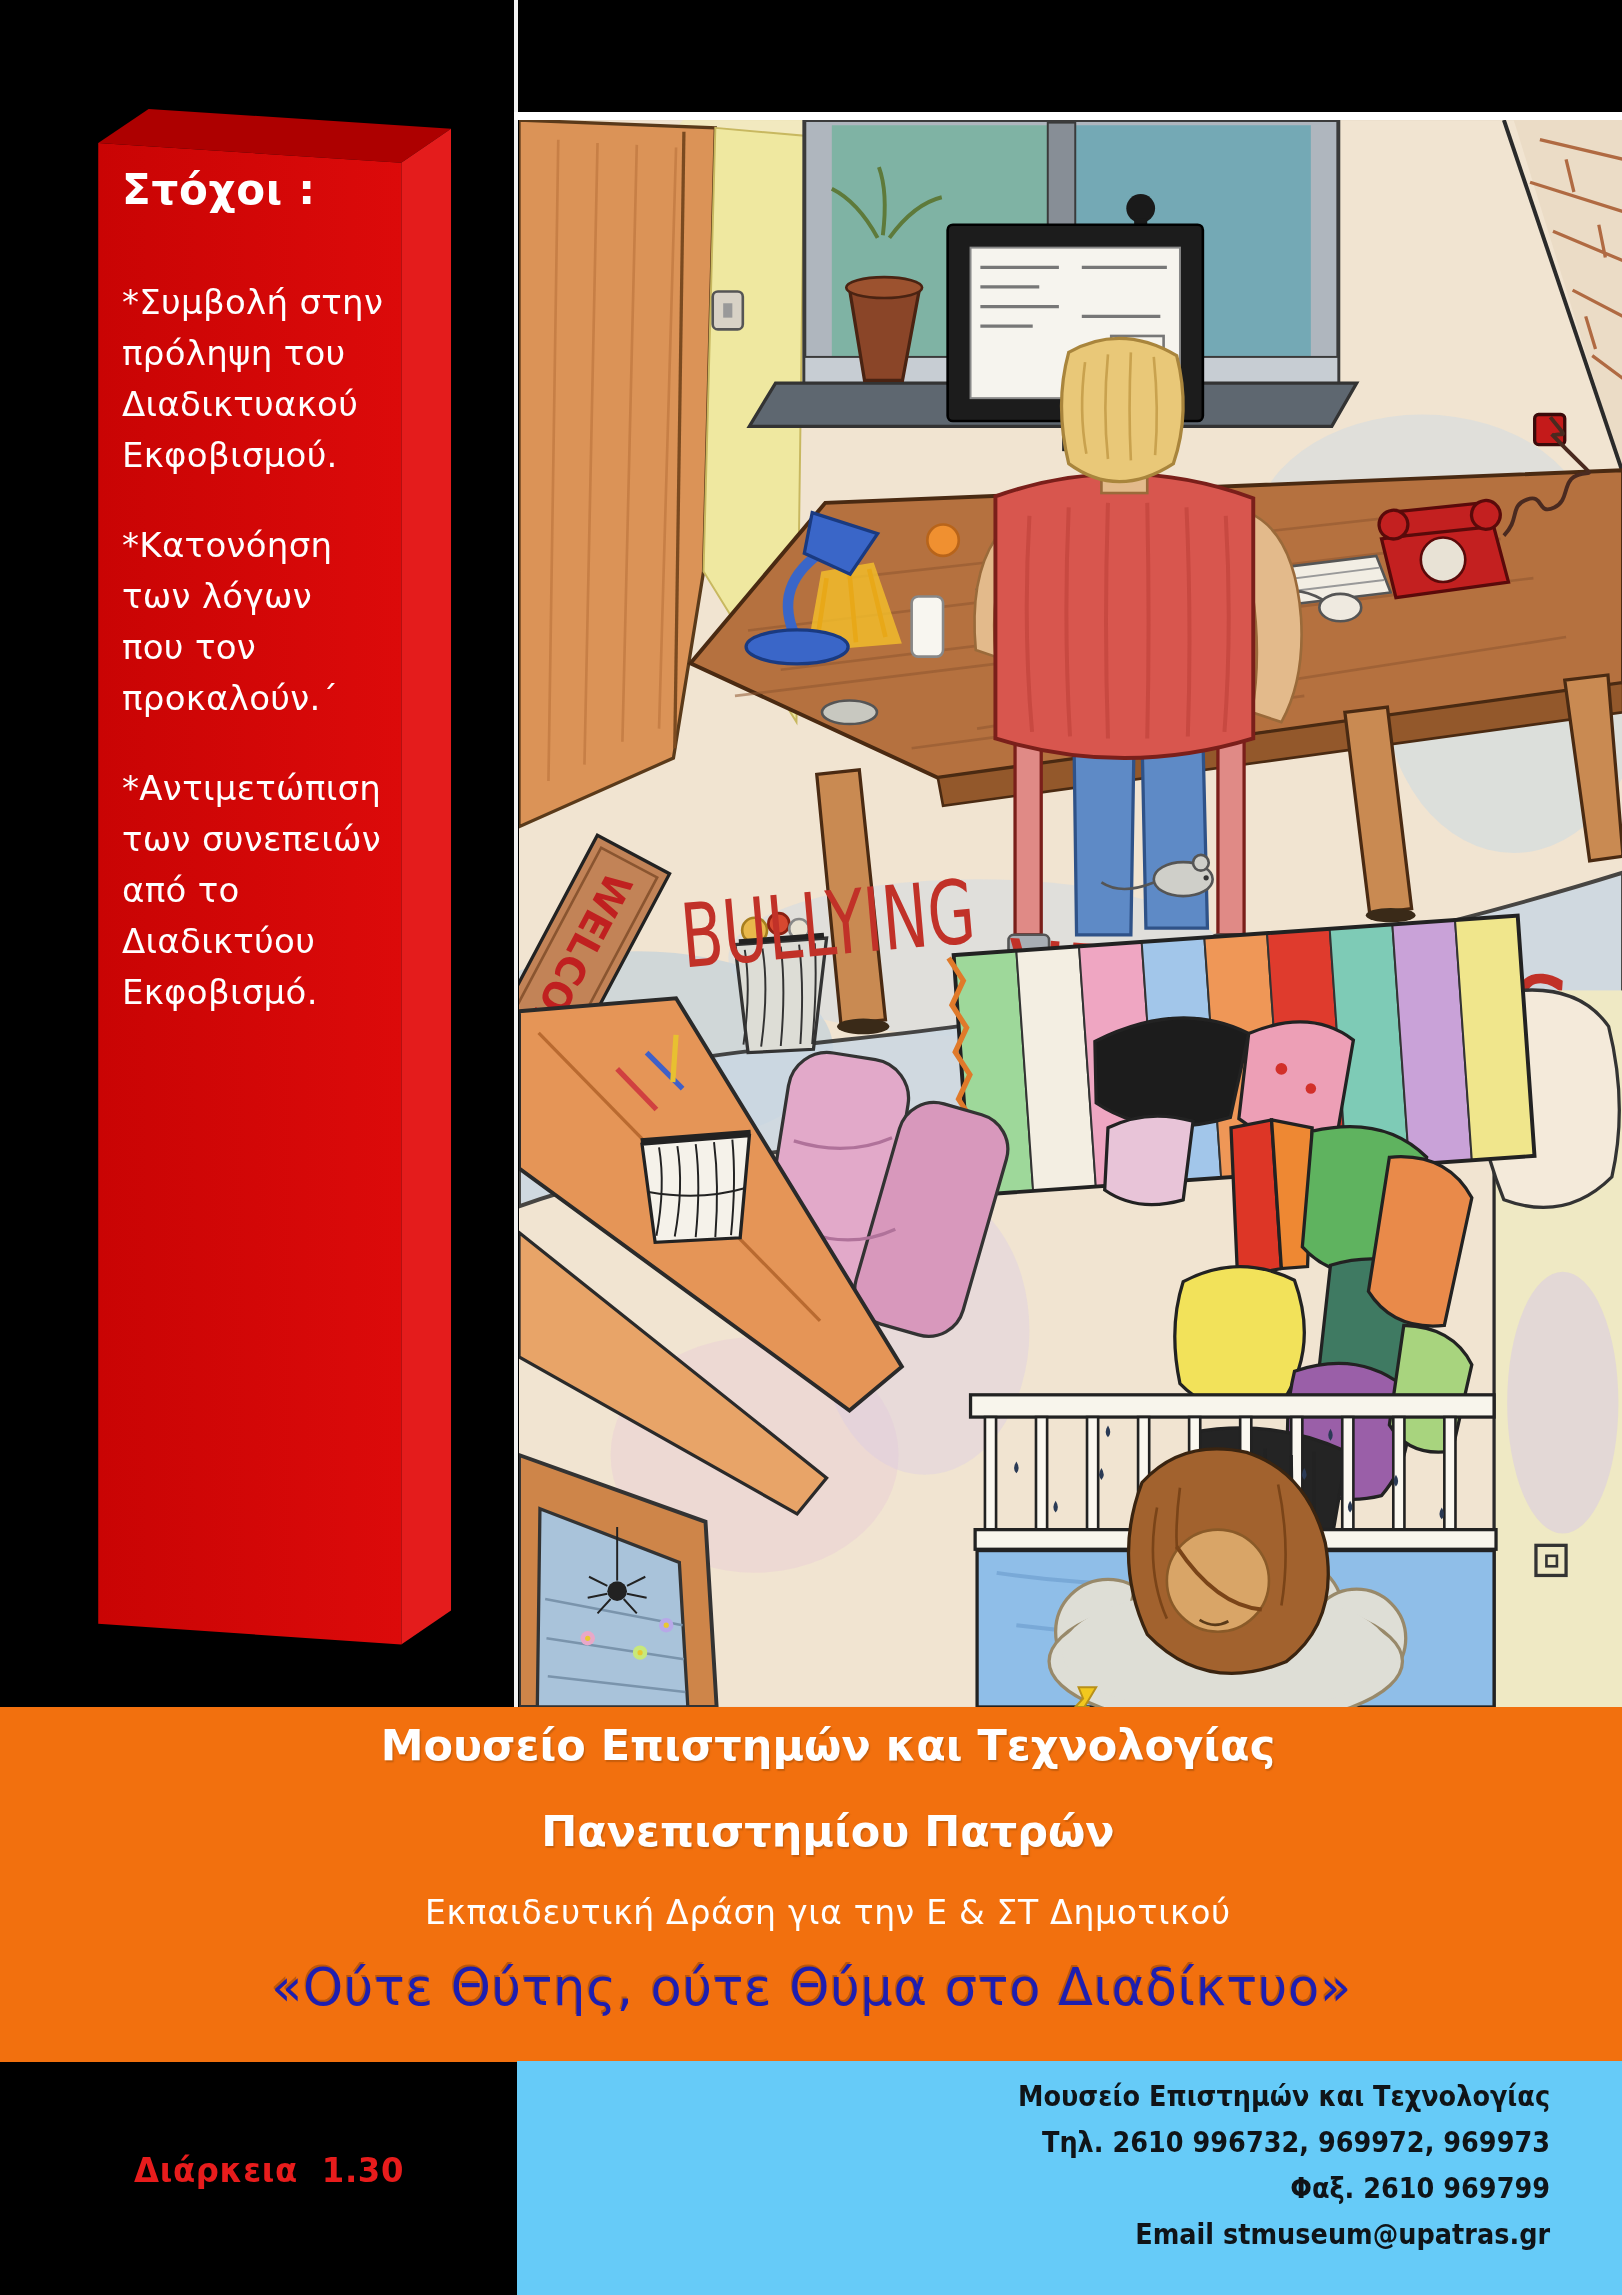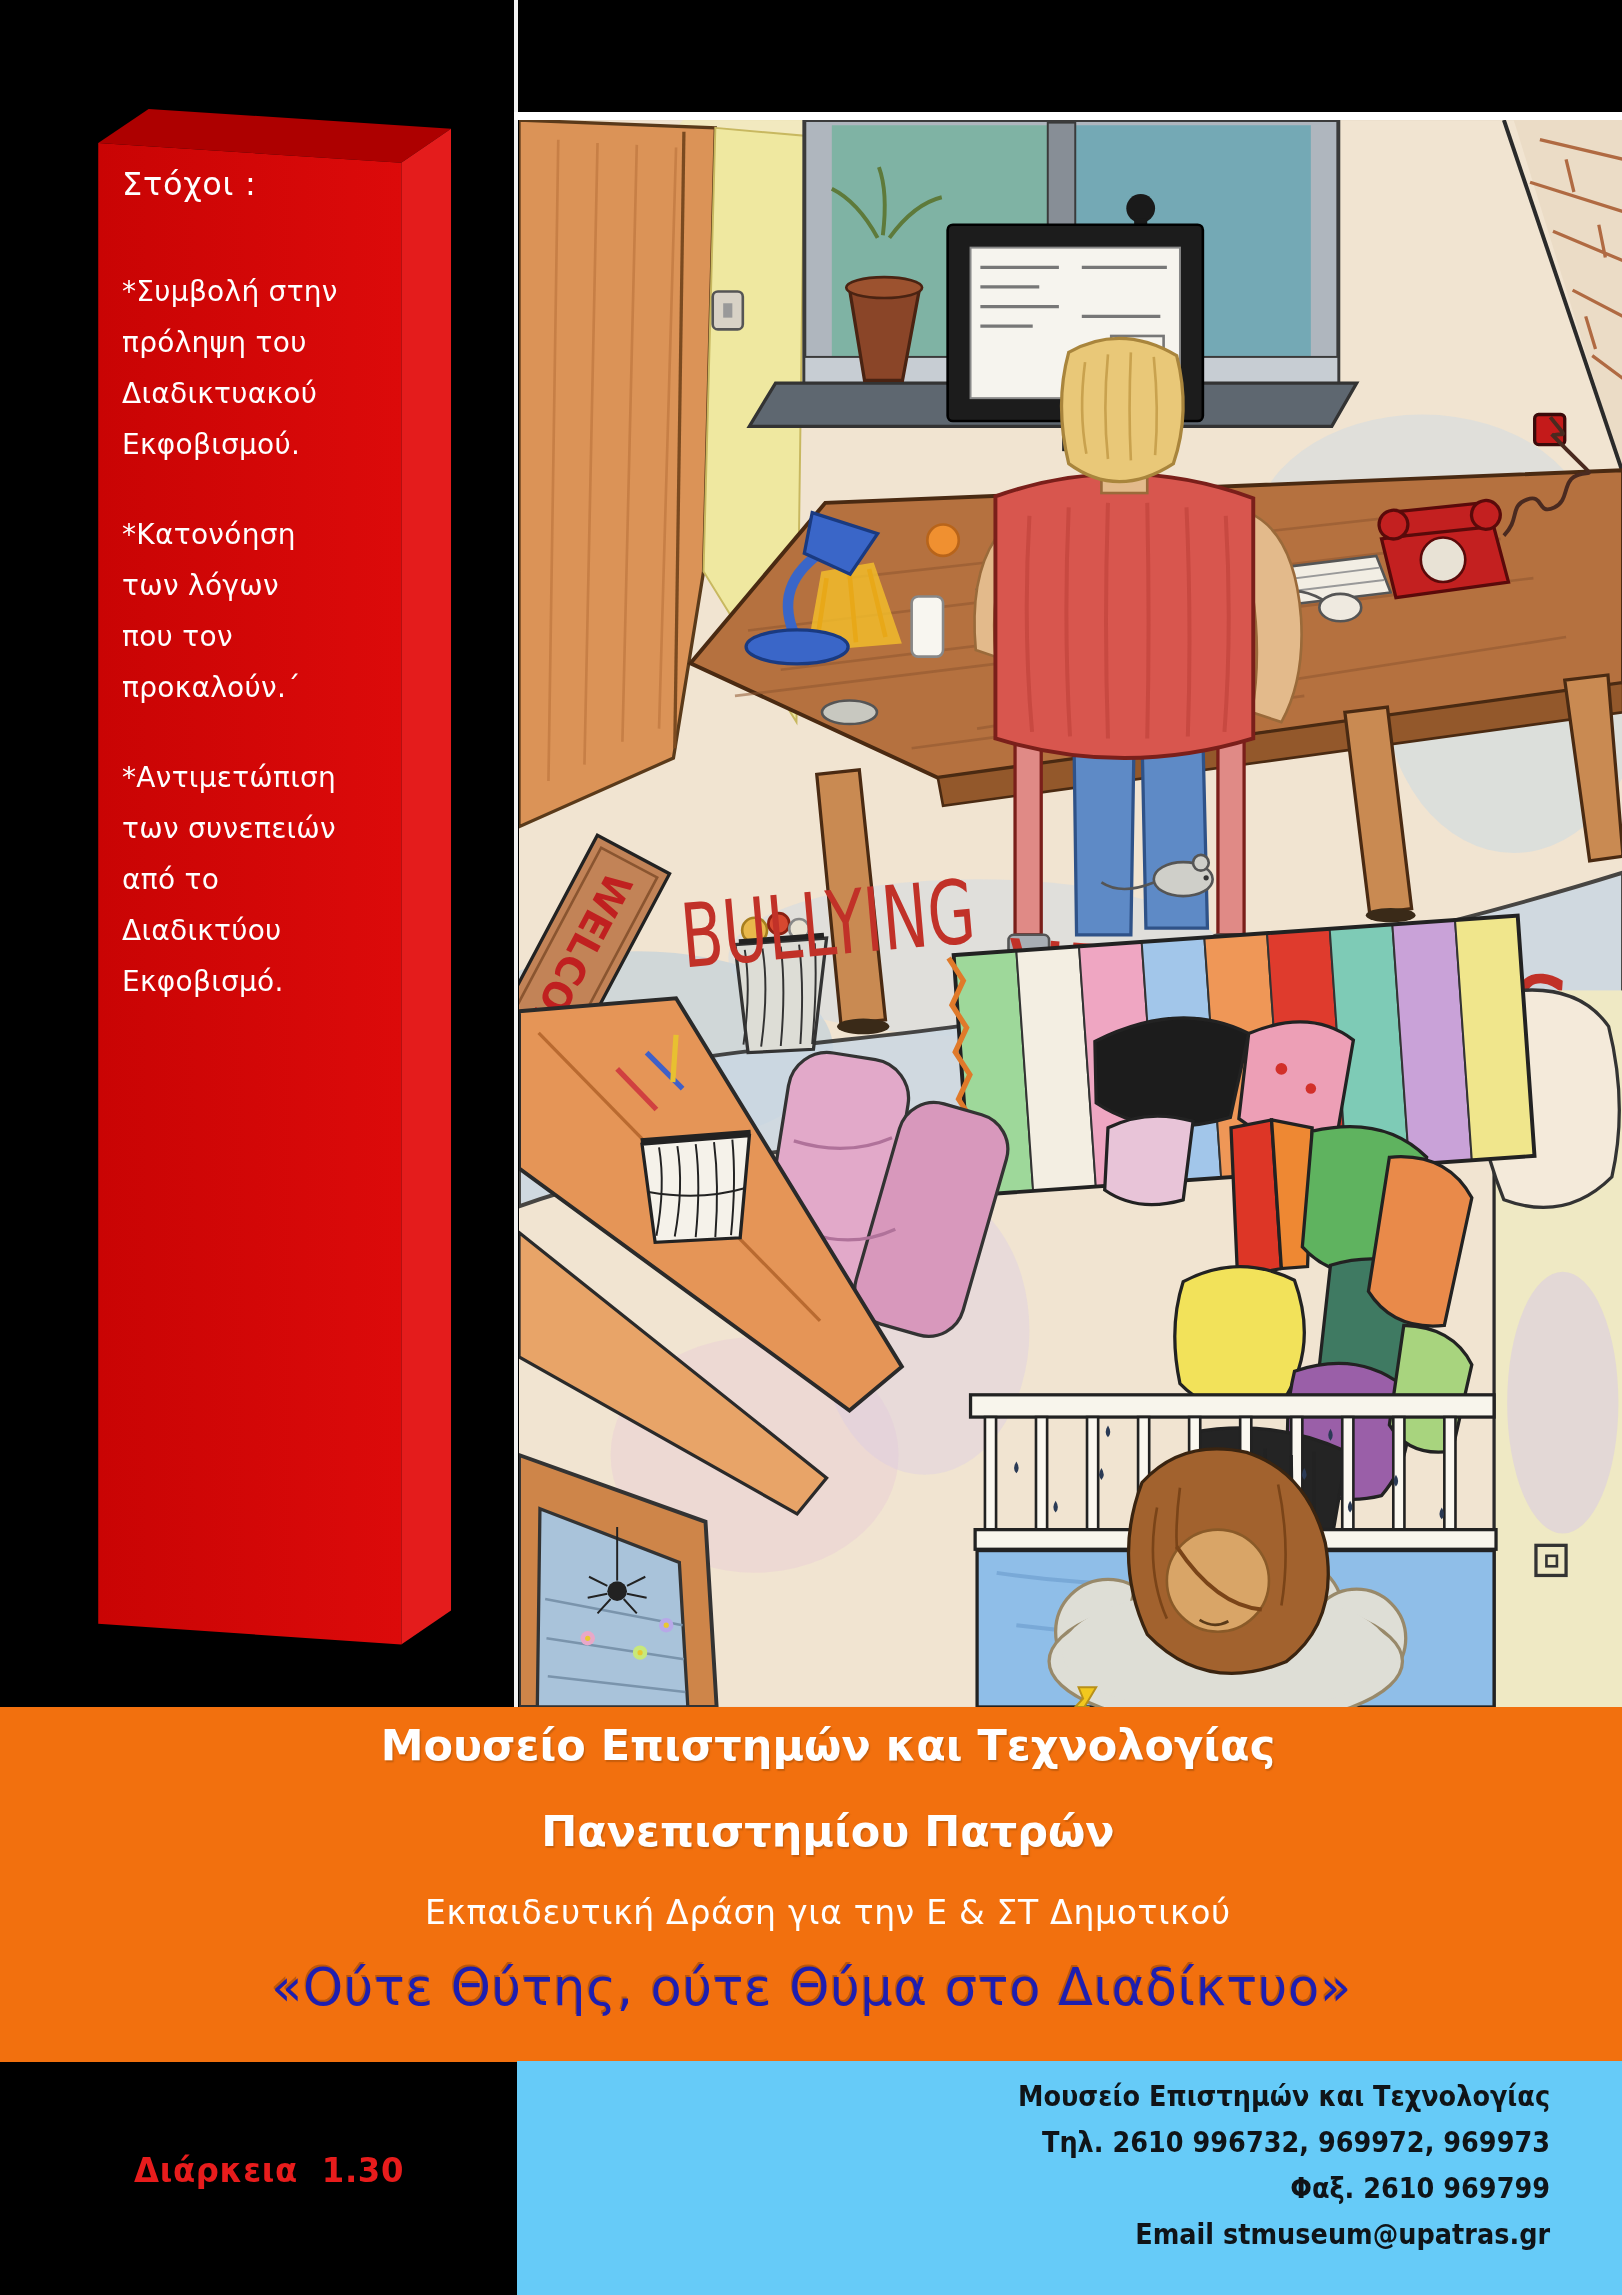--- a/index.html
+++ b/index.html
@@ -2,22 +2,22 @@
 <html style="font-size:10.5px"><head>
 <meta charset="utf-8">
 <style>
   html,body{margin:0;padding:0;background:#000;}
   .poster{position:relative;width:1623px;height:2295px;background:#000;overflow:hidden;
           font-family:"DejaVu Sans","Liberation Sans",sans-serif;}
   .abs{position:absolute;}
   
   .goals-svg{left:85px;top:92px;}
   .goals-text{left:122px;top:165px;width:318px;color:#FFFFFF;}
-  .goals-heading{font-size:32px;font-weight:normal;margin:0 0 63px 0;letter-spacing:0.7px;}
-  .goal-para{font-size:28px;line-height:51px;margin:17px 0 39px 0;white-space:pre-line;letter-spacing:0.3px;}
+  .goals-heading{font-size:42px;font-weight:bold;margin:0 0 63px 0;letter-spacing:0.7px;}
+  .goal-para{font-size:34px;line-height:51px;margin:17px 0 39px 0;white-space:pre-line;letter-spacing:0.3px;}
   
   .vline{left:514px;top:0;width:3.9px;height:1707px;background:#F2F2F2;}
   .hline{left:514px;top:112px;width:1108px;height:7.9px;background:#FFFFFF;}
   
   .artwork{left:519px;top:120px;}
   
   .orange-band{left:0;top:1707px;width:1623px;height:355px;background:#F2700E;text-align:center;color:#FFFFFF;}
   .ob-line{position:relative;left:16.4px;}
   .ob-t1{margin-top:17px;font-size:43px;font-weight:bold;line-height:43px;text-shadow:1.3px 2px 1.3px rgba(120,60,10,.35);}
   .ob-t2{margin-top:43px;font-size:43px;font-weight:bold;line-height:43px;text-shadow:1.3px 2px 1.3px rgba(120,60,10,.35);}

